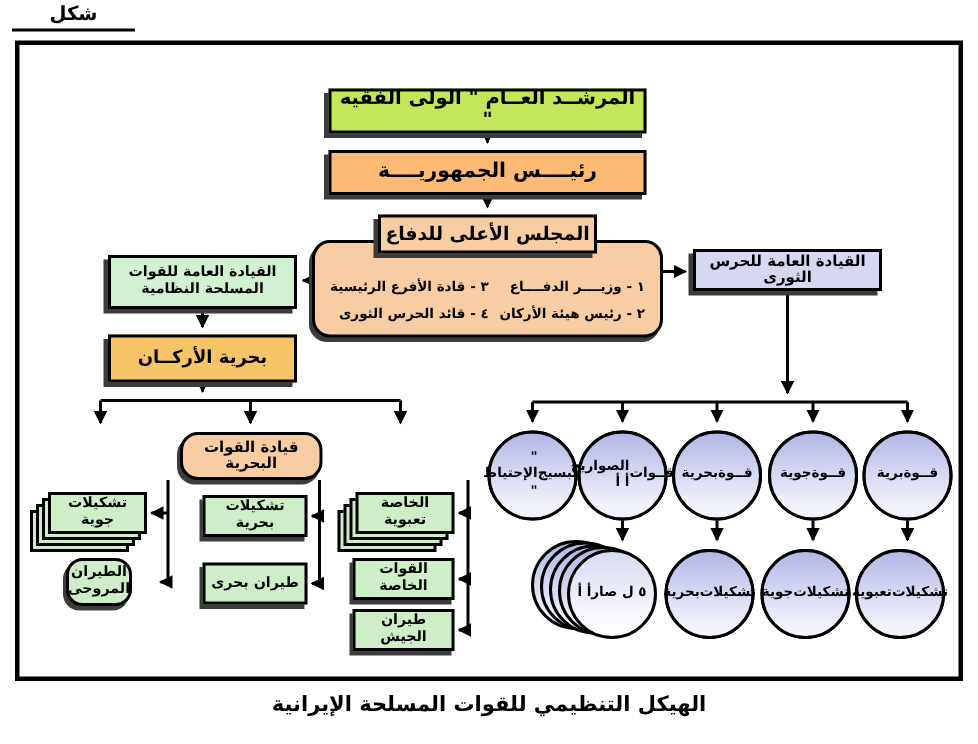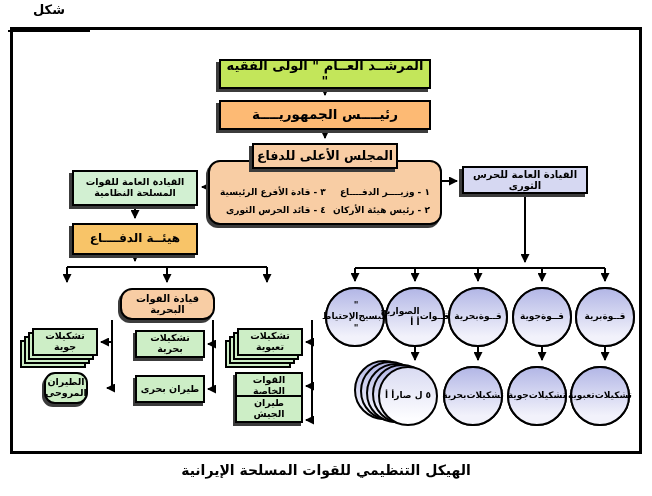--- a/index.html
+++ b/index.html
@@ -31,21 +31,21 @@
   .circle{position:absolute;inset:0;border:2px solid #000;border-radius:50%;
           background:linear-gradient(180deg,#b3b7e6 0%,#f2f2fb 85%);
           display:flex;align-items:center;justify-content:center;
           font-weight:bold;font-size:9px;line-height:1.25;color:#000;box-sizing:border-box;}
   .circle.light{background:linear-gradient(180deg,#d9dbf2 0%,#fdfdff 90%);}
   
   .members{display:grid;grid-template-columns:1fr 1fr;direction:rtl;
            padding:24px 10px 6px 10px;row-gap:5px;font-size:9px;font-weight:bold;
            width:100%;height:100%;box-sizing:border-box;align-items:center;}
   .members div{white-space:nowrap;text-align:right;}
-  #fig-label{border-bottom:2px solid #000;font-size:13px;padding-bottom:13px;}
+  #fig-label{border-bottom:2px solid #000;font-size:13px;padding-bottom:2px;}
   #outer{border:3px solid #000;}
   svg{position:absolute;left:0;top:0;pointer-events:none;}
   .l1,.l2{display:block;}
 </style>
 </head>
 <body>
 
 <div id="page">
 
   <div id="fig-label" class="abs txt" style="left:8px;top:2px;width:82px;">شكل</div>
@@ -114,21 +114,21 @@
       <div>٤ - قائد الحرس الثورى</div>
     </div>
   </div>
   <div class="abs box council" style="left:252px;top:143px;width:146px;height:26px;font-size:12.5px;">المجلس الأعلى للدفاع</div>
 
   <div class="abs box regular" style="left:72px;top:170px;width:126px;height:36px;text-align:right;">
     <span class="l1">القيادة العامة للقوات</span>
     <span class="l2">المسلحة النظامية</span>
   </div>
 
-  <div class="abs box staff" style="left:72px;top:223px;width:126px;height:32px;">هيئــة الدفــــاع</div>
+  <div class="abs box staff" style="left:72px;top:223px;width:126px;height:32px;">بحرية الأركــان</div>
 
   <div class="abs box irgc" style="left:462px;top:166px;width:126px;height:28px;">القيادة العامة للحرس الثورى</div>
 
   <div class="abs box command rounded" style="left:120px;top:288px;width:95px;height:32px;">قيادة القوات البحرية</div>
 
   <div class="stack" style="left:32px;top:328px;width:66px;height:28px;border-radius:10px;">
     <div class="layer" style="transform:translate(-12px,12px);"></div>
     <div class="layer" style="transform:translate(-8px,8px);"></div>
     <div class="layer" style="transform:translate(-4px,4px);"></div>
     <div class="box unit front">تشكيلات جوية</div>
@@ -138,24 +138,24 @@
     <span class="l2">المروحى</span>
   </div>
 
   <div class="abs box unit" style="left:135px;top:330px;width:70px;height:28px;">تشكيلات بحرية</div>
   <div class="abs box unit" style="left:135px;top:375px;width:70px;height:28px;">طيران بحرى</div>
 
   <div class="stack" style="left:237px;top:328px;width:66px;height:28px;">
     <div class="layer" style="transform:translate(-12px,12px);"></div>
     <div class="layer" style="transform:translate(-8px,8px);"></div>
     <div class="layer" style="transform:translate(-4px,4px);"></div>
-    <div class="box unit front">تشكيلات تعبوية</div>
+    <div class="box unit front">الخاصة تعبوية</div>
   </div>
   <div class="abs box unit" style="left:235px;top:372px;width:68px;height:28px;">القوات الخاصة</div>
-  <div class="abs box unit" style="left:235px;top:395px;width:68px;height:28px;">طيران الجيش</div>
+  <div class="abs box unit" style="left:235px;top:406px;width:68px;height:28px;">طيران الجيش</div>
 
   <div class="cwrap" style="left:325px;top:287px;">
     <div class="cback"></div>
     <div class="circle">
       <span class="l1">البسيج</span>
       <span class="l2">" الإحتياط "</span>
     </div>
   </div>
   <div class="cwrap" style="left:385px;top:287px;">
     <div class="cback"></div>

